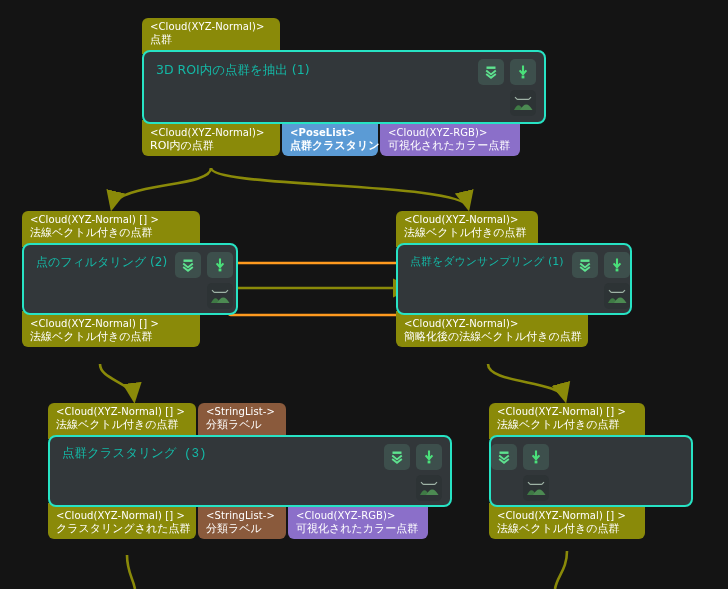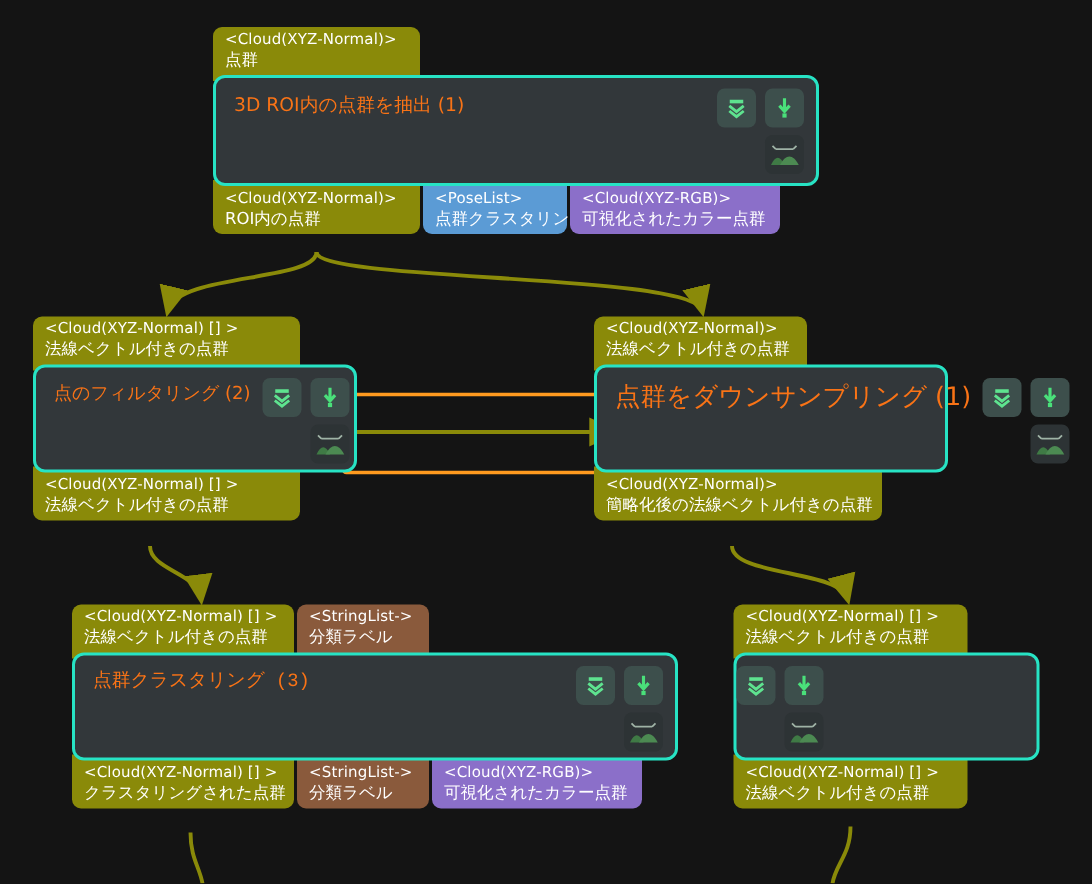--- a/index.html
+++ b/index.html
@@ -60,37 +60,37 @@
     letter-spacing: 0.1px;
   }
   .port .pname {
     display: block;
     font-size: 11px;
   }
   .port.in  { border-radius: 6px 6px 0 0; padding-bottom: 7px; margin-bottom: -4px; }
   .port.out { border-radius: 0 0 6px 6px; padding-top: 7px; margin-top: -4px; }
 
   .c-cloud      { background: #8a8a09; }
-  .c-poselist   { background: #5b9bd5; }
+  .c-poselist   { background: #5b9bd5; font-weight: bold; }
   .c-cloudrgb   { background: #8b6fc9; }
   .c-stringlist { background: #8a5a3c; }
 
   
   .node-body {
     box-sizing: border-box;
     background: #32373a;
     border: 2px solid #27e3c4;
     border-radius: 8px;
     position: relative;
     z-index: 4;
     display: flex;
     align-items: flex-start;
   }
   .node-title {
-    color: #f97316;
+    color: #14b8a6;
     font-size: 12.5px;
     padding: 10px 8px 0 12px;
     flex: 1 1 auto;
     white-space: nowrap;
     line-height: 1.2;
   }
   .node-btns {
     display: flex;
     flex-direction: column;
     align-items: flex-end;
@@ -247,21 +247,21 @@
 
   <div class="node-group" style="left:396px; top:211px; width:236px;">
     <div class="port-row inputs">
       <div class="port in c-cloud" style="width:142px;">
         <span class="ptype">&lt;Cloud(XYZ-Normal)&gt;</span>
         <span class="pname">法線ベクトル付きの点群</span>
       </div>
     </div>
 
     <div class="node-body" style="height:72px;">
-      <div class="node-title" style="font-size:17px;">点群をダウンサンプリング (1)</div>
+      <div class="node-title" style="font-size:11px;">点群をダウンサンプリング (1)</div>
       <div class="node-btns">
         <div class="btn-row">
           <div class="nbtn">
             <svg width="16" height="16" viewBox="0 0 16 16">
               <rect x="3.5" y="2.5" width="9" height="2.4" fill="#5ee38f"></rect>
               <path d="M3.2 6.6 L8 10.4 L12.8 6.6" fill="none" stroke="#5ee38f" stroke-width="1.9"></path>
               <path d="M3.2 10 L8 13.8 L12.8 10" fill="none" stroke="#5ee38f" stroke-width="1.9"></path>
             </svg>
           </div>
           <div class="nbtn">

